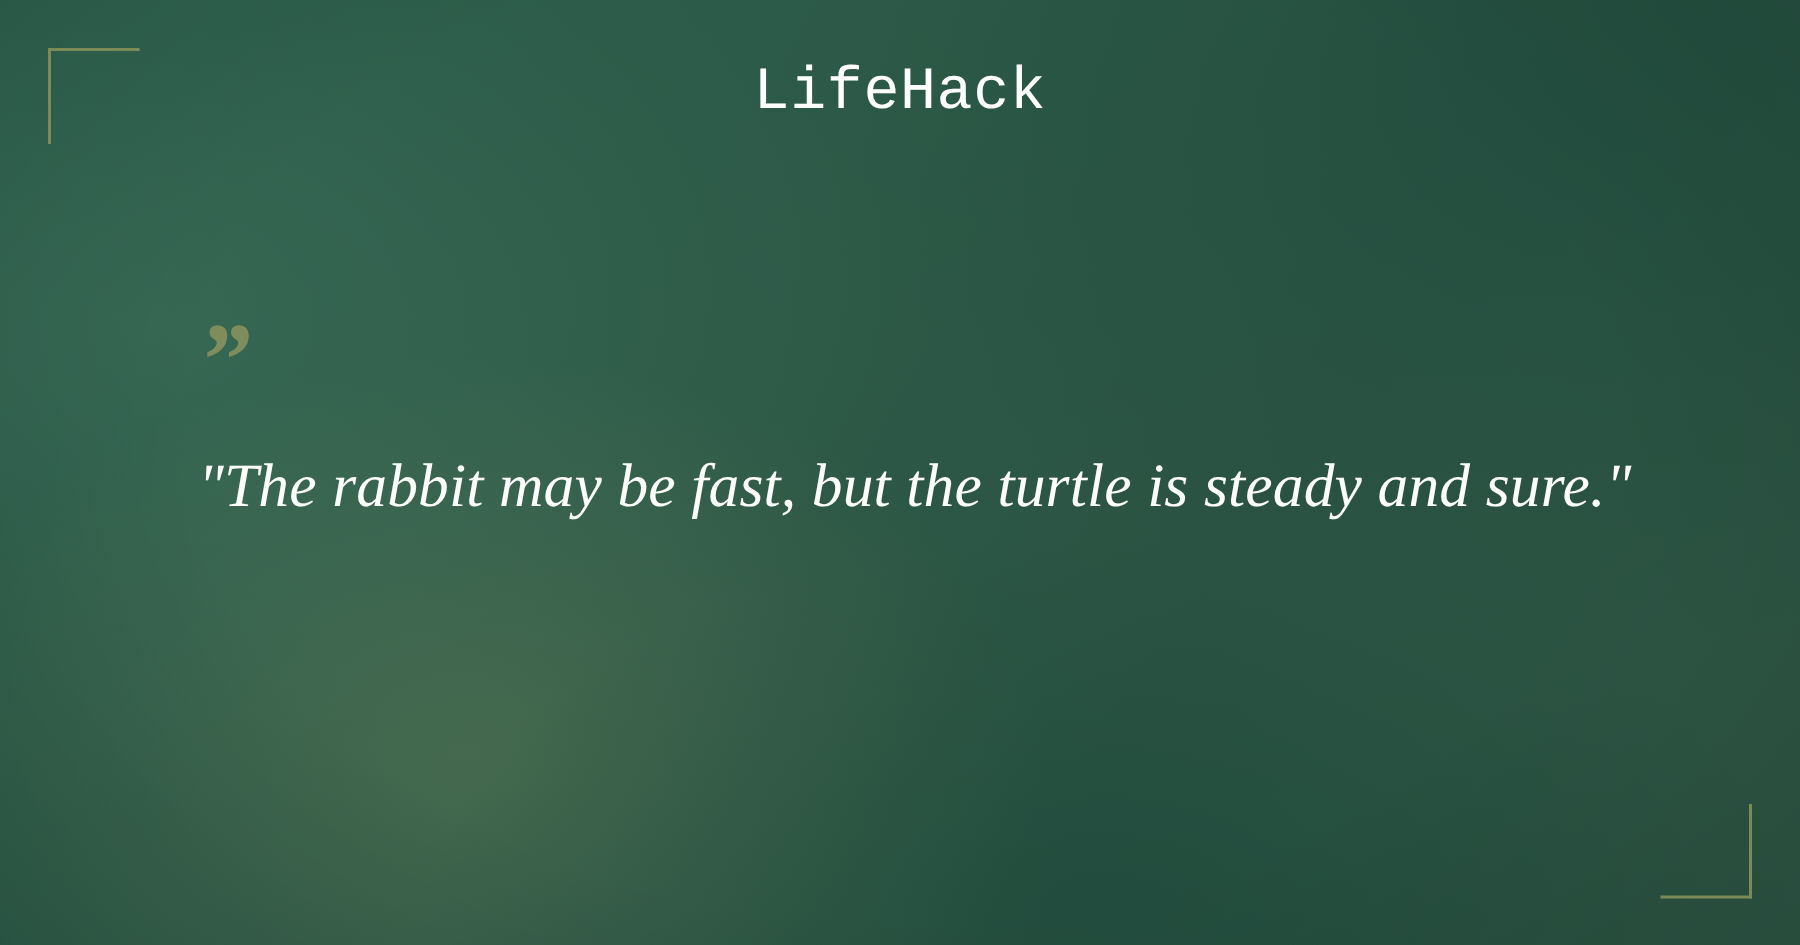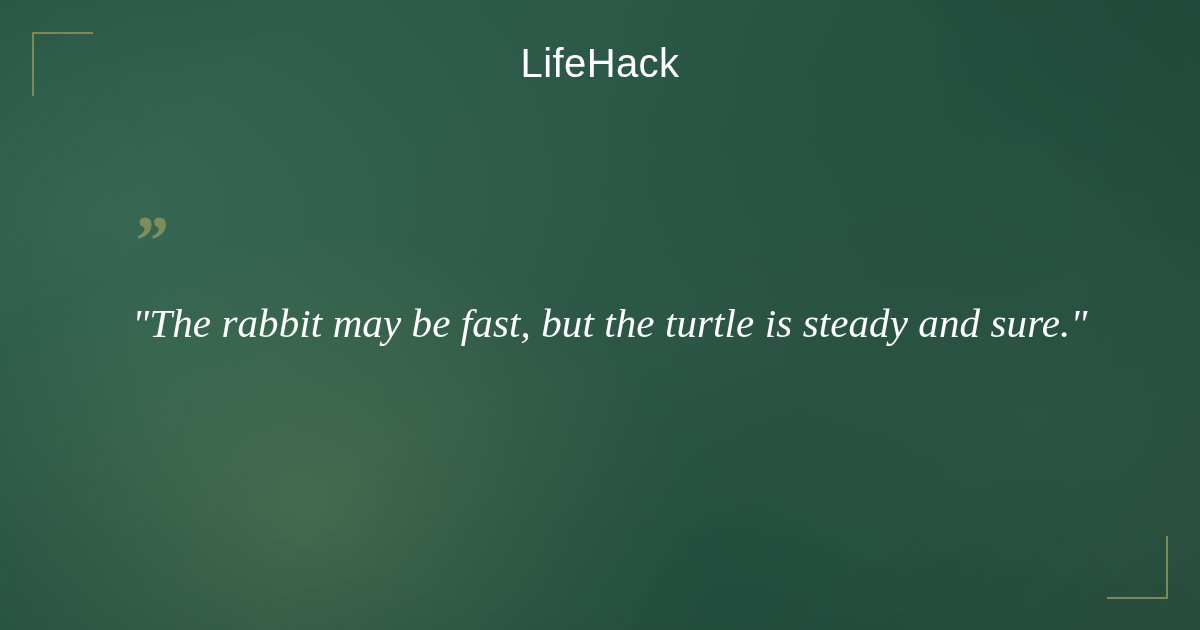--- a/index.html
+++ b/index.html
@@ -97,21 +97,21 @@
     width: 2px; height: 63px;
   }
 
   
   .brand {
     position: absolute;
     top: 40px;
     left: 0;
     width: 1200px;
     text-align: center;
-    font-family: Liberation Sans, sans-serif;
+    font-family: Liberation Mono, monospace;
     font-size: 40px;
     line-height: 46px;
     letter-spacing: 0.4px;
     color: #ffffff;
     font-weight: 400;
   }
 
   
   .quote-block {
     position: absolute;

